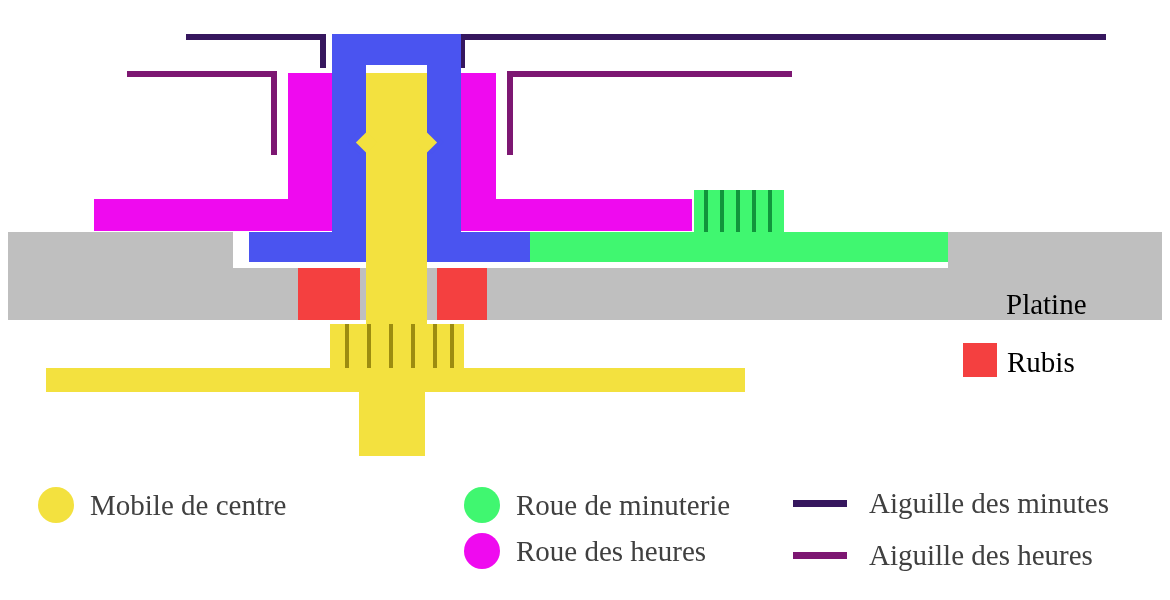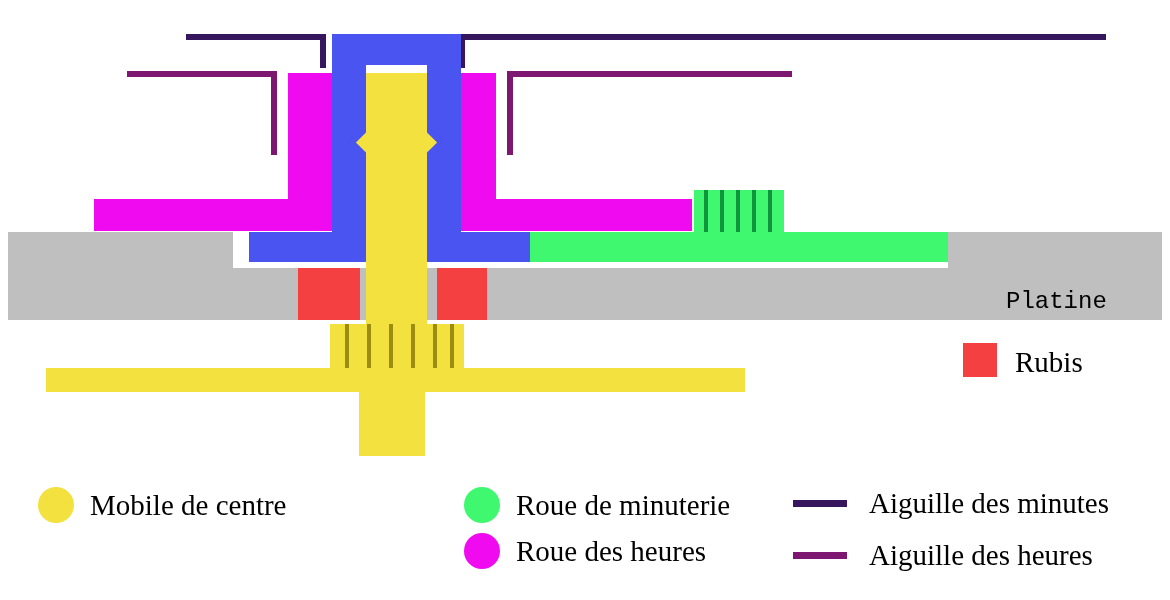--- a/index.html
+++ b/index.html
@@ -40,21 +40,21 @@
   .tick-green  { background: #11953c; }
 
   
   .label {
     position: absolute;
     font-family: "Liberation Serif", "DejaVu Serif", serif;
     color: #000000;
     white-space: nowrap;
     line-height: 1;
   }
-  .label-plate { font-size: 24px; font-family: Liberation Mono, monospace; }
+  .label-plate { font-size: 29px; }
   .label-ruby  { font-size: 29px; }
 
   
   .legend-item {
     position: absolute;
     display: flex;
     align-items: center;
     white-space: nowrap;
   }
   .legend-dot {
@@ -64,21 +64,21 @@
     flex: 0 0 auto;
   }
   .legend-line {
     width: 54px;
     height: 7px;
     flex: 0 0 auto;
   }
   .legend-text {
     font-family: "Liberation Serif", "DejaVu Serif", serif;
     font-size: 29px;
-    color: #000000;
+    color: #404040;
     margin-left: 16px;
     text-align: center;
   }
   .legend-text-line { margin-left: 22px; }
 </style>
 </head>
 <body>
 
 <div id="root">
 
@@ -148,21 +148,21 @@
     <span class="tick tick-yellow" style="left:120px;"></span>
   </div>
 
   <div class="shape c-yellow" style="left:46px; top:368px; width:699px; height:24px;"></div>
 
   <div class="shape c-yellow" style="left:359px; top:368px; width:66px; height:88px;"></div>
 
   <div class="label label-plate" style="left:1006px; top:290px;">Platine</div>
 
   <div class="shape c-ruby" style="left:963px; top:343px; width:34px; height:34px;"></div>
-  <div class="label label-ruby" style="left:1007px; top:348px;margin-left:8px;">Rubis</div>
+  <div class="label label-ruby" style="left:1007px; top:348px;">Rubis</div>
 
   <div class="legend-item" style="left:38px; top:487px;">
     <span class="legend-dot" style="background:#f3e13f;"></span>
     <span class="legend-text">Mobile de centre</span>
   </div>
 
 
   <div class="legend-item" style="left:464px; top:487px;">
     <span class="legend-dot" style="background:#40f770;"></span>
     <span class="legend-text">Roue de minuterie</span>

